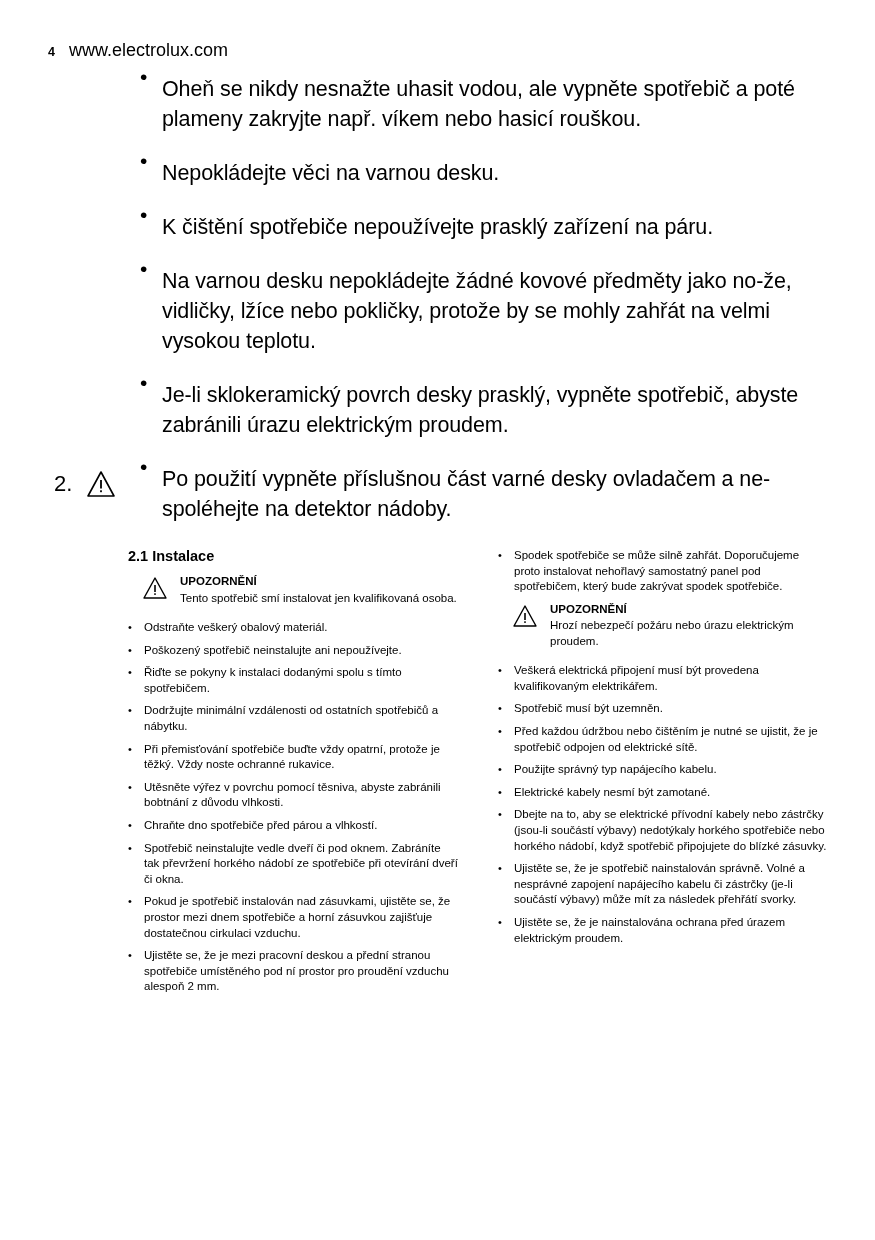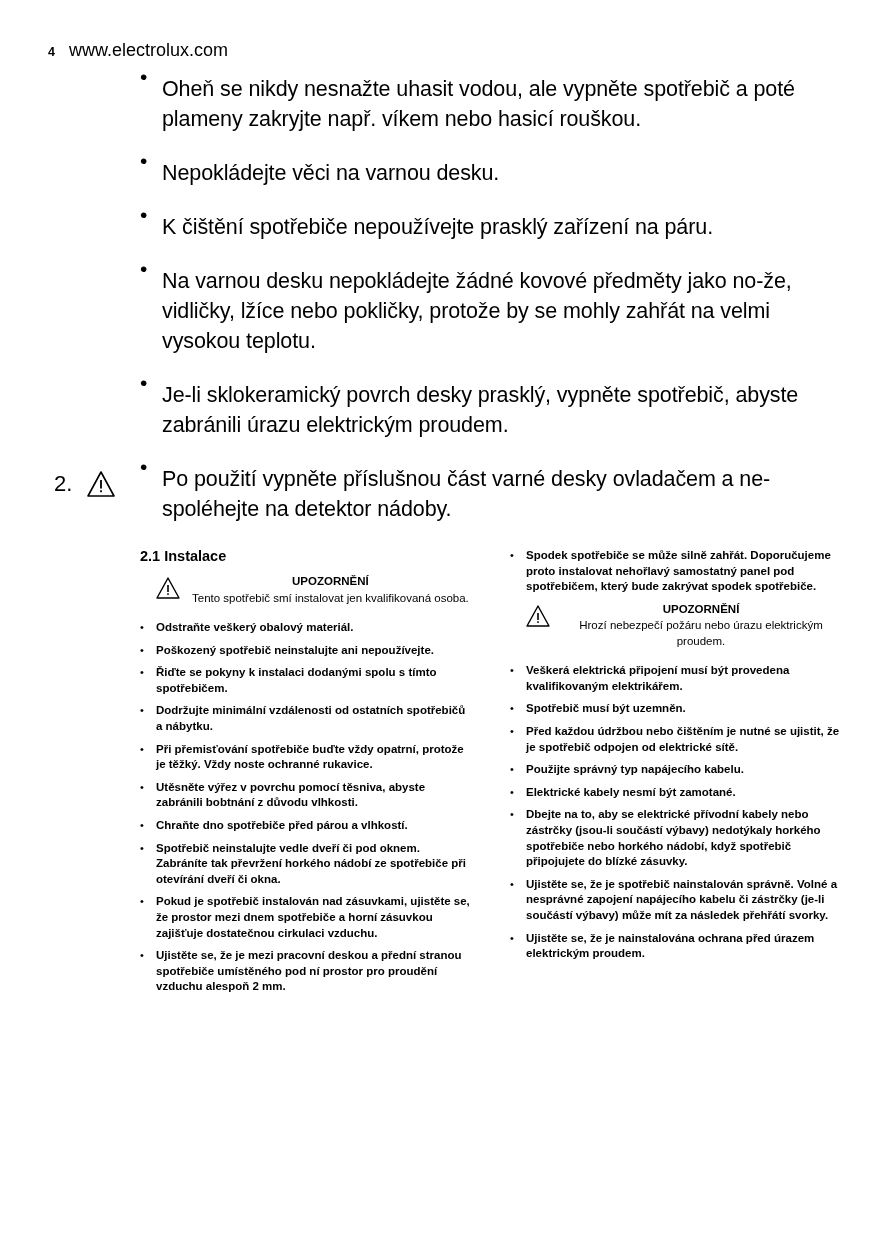--- a/index.html
+++ b/index.html
@@ -90,21 +90,21 @@
     display: inline-block;
     position: relative;
     vertical-align: middle;
   }
   .warn-tri svg { display: block; }
 
   
   .cols {
     position: absolute;
     top: 548px;
-    left: 140px;
+    left: 128px;
     width: 700px;
     height: 660px;
   }
   .col {
     position: absolute;
     top: 0;
     width: 330px;
   }
   .col-left { left: 0; }
   .col-right { left: 370px; }
@@ -118,21 +118,20 @@
     font-size: 15px;
     font-weight: bold;
     margin: 18px 0 10px 0;
   }
 
   .caution-box {
     display: flex;
     align-items: flex-start;
     gap: 10px;
     margin: 4px 0 14px 14px;
-    text-align: center;
   }
   .caution-box .tri {
     flex: 0 0 28px;
     padding-top: 2px;
   }
   .caution-box .ctext {
     font-size: 11.5px;
     line-height: 15.5px;
   }
   .caution-box .ctitle {
@@ -154,21 +153,20 @@
     line-height: 15.6px;
     margin-bottom: 7px;
   }
   ul.small li .d {
     flex: 0 0 16px;
     font-size: 11px;
     line-height: 15.6px;
   }
   ul.small li .t {
     flex: 1;
-    font-weight: bold;
   }
   p.plainpara {
     font-size: 11.5px;
     line-height: 15.6px;
     margin: 0 0 7px 16px;
   }
 </style>
 </head>
 <body>
 

